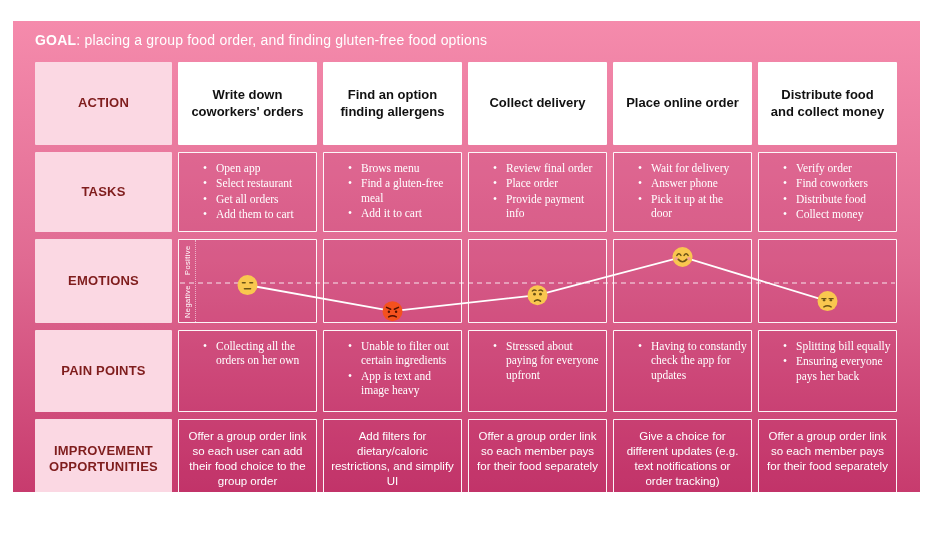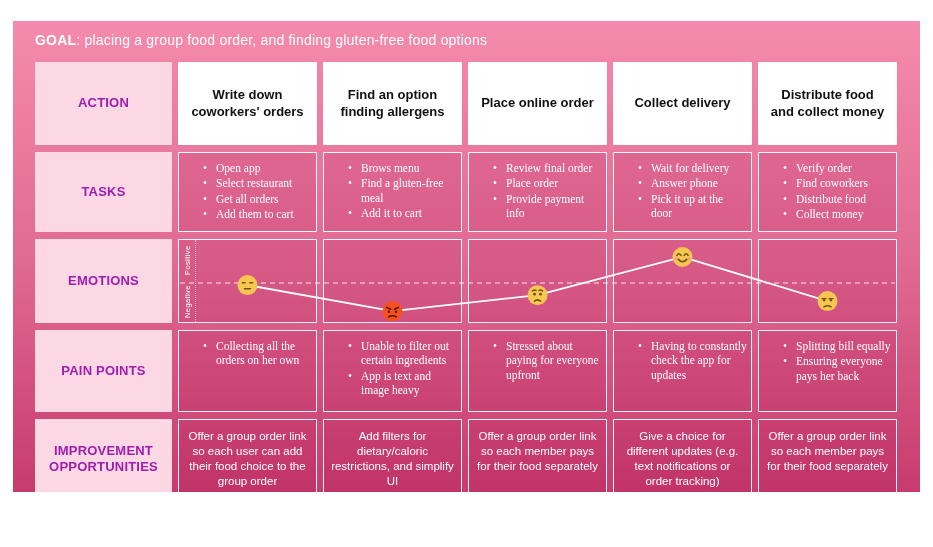--- a/index.html
+++ b/index.html
@@ -8,21 +8,21 @@
   .canvas{position:absolute;left:13px;top:21px;width:907px;height:501px;
           background:linear-gradient(180deg,#F58BAC 0%,#E06A92 48%,#C43569 100%);}
   .title{position:absolute;left:22px;top:11px;color:#ffffff;font-size:14px;letter-spacing:0.2px;white-space:nowrap;}
   .title b{font-weight:bold;}
   .grid{position:absolute;left:22px;top:41px;display:grid;
         grid-template-columns:137px repeat(5,139px);
         grid-template-rows:83px 80px 84px 82px 80px;
         column-gap:6px;row-gap:7px;}
   .cell{box-sizing:border-box;border-radius:1px;}
   .label{background:#FBD8E3;display:flex;align-items:center;justify-content:center;
-         text-align:center;font-weight:bold;font-size:13px;color:#a21caf;
+         text-align:center;font-weight:bold;font-size:13px;color:#7f1d1d;
          letter-spacing:0.2px;line-height:1.25;padding:0 10px;}
   .head{background:#ffffff;display:flex;align-items:center;justify-content:center;
         text-align:center;font-weight:bold;font-size:13px;color:#111111;
         line-height:1.3;padding:0 10px;}
   .pink{background:rgba(165,10,80,0.16);border:1.5px solid rgba(255,255,255,0.95);
         color:#ffffff;position:relative;}
   .pink ul{margin:0;padding:8px 4px 4px 24px;list-style:none;font-size:11.5px;line-height:1.26;font-family:Liberation Serif, serif;}
   .pink li{position:relative;padding-left:13px;margin:0 0 1px 0;}
   .pink li::before{content:"\2022";position:absolute;left:0;top:0;}
   .improve{display:flex;justify-content:center;align-items:flex-start;
@@ -41,22 +41,22 @@
 <div class="page">
   <div class="canvas">
 
     <div class="title"><b>GOAL</b><span>: placing a group food order, and finding gluten-free food options</span></div>
 
     <div class="grid">
 
       <div class="cell label">ACTION</div>
       <div class="cell head">Write down coworkers' orders</div>
       <div class="cell head">Find an option finding allergens</div>
+      <div class="cell head">Collect delivery</div>
       <div class="cell head">Place online order</div>
-      <div class="cell head">Collect delivery</div>
       <div class="cell head">Distribute food and collect money</div>
 
       <div class="cell label">TASKS</div>
       <div class="cell pink">
         <ul>
           <li>Open app</li>
           <li>Select restaurant</li>
           <li>Get all orders</li>
           <li>Add them to cart</li>
         </ul>

